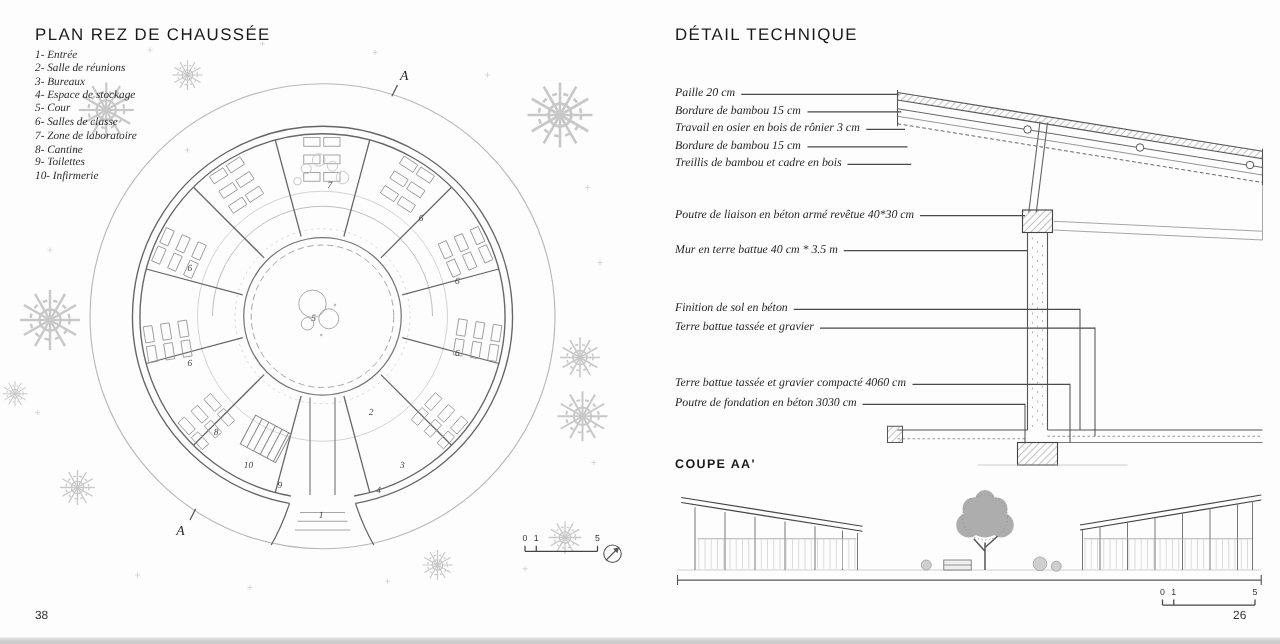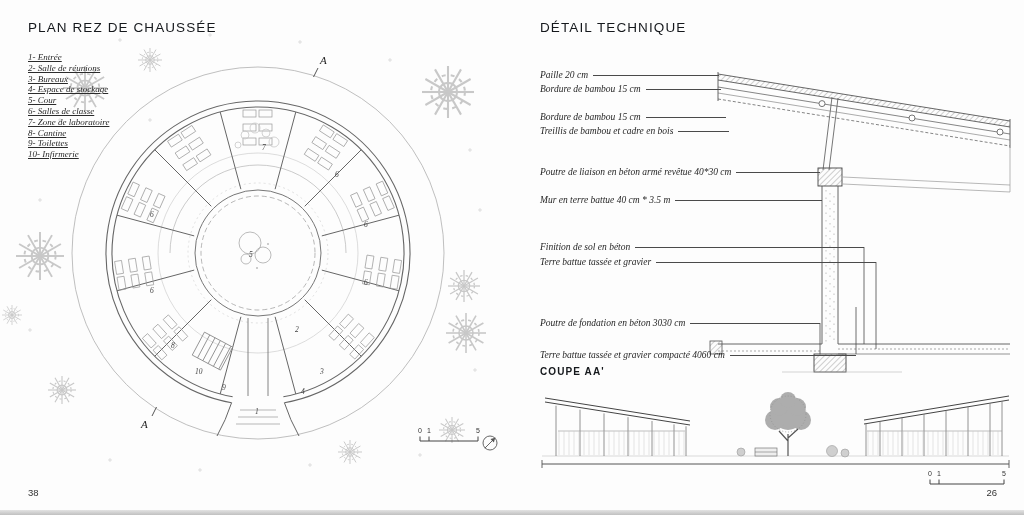--- a/index.html
+++ b/index.html
@@ -6,22 +6,22 @@
   html,body { width:1024px; height:515px; }
   body { background:#ffffff; font-family:"Liberation Sans",sans-serif; position:relative; overflow:hidden; }
   .spread { position:absolute; inset:0; background:#fdfdfd; }
   .page { position:absolute; top:0; width:512px; height:515px; }
   .page-left { left:0; }
   .page-right { left:512px; }
   .title { position:absolute; left:28px; top:20px; font-size:13.5px; font-weight:normal;
            letter-spacing:1.1px; color:#15181c; white-space:nowrap; }
   .coupe-title { position:absolute; left:28px; top:366px; font-size:10px; font-weight:bold;
            letter-spacing:1.1px; color:#15181c; }
-  .legend { position:absolute; left:28px; top:52px; list-style:none;
-            font:italic 9px "Liberation Serif",serif; color:#2b2b2b; line-height:10.8px;text-decoration:underline; }
+  .legend { position:absolute; left:28px; top:38px; list-style:none;
+            font:italic 9px "Liberation Serif",serif; color:#2b2b2b; line-height:10.8px; }
   .page-svg { position:absolute; left:0; top:0; width:512px; height:515px; }
   .label-row { position:absolute; left:28px; display:flex; align-items:center; height:14px; }
   .label-row span { font:italic 9.5px "Liberation Serif",serif; color:#1f1f1f; white-space:nowrap; }
   .label-row .leader { flex:1; border-top:1px solid #4a4a4a; height:0; margin-left:5px; }
   .pagenum { position:absolute; bottom:17px; font-size:9.5px; color:#333; }
   .pn-left { left:28px;text-align:center; }
   .pn-right { right:27px; }
   .book-edge { position:absolute; left:0; right:0; bottom:0; height:5px;
                background:linear-gradient(#e3e3e3,#c0c0c0); }
   svg text { font:italic 7.5px "Liberation Serif",serif; fill:#444; }
@@ -324,20 +324,24 @@
     <h1 class="title">DÉTAIL TECHNIQUE</h1>
 
     <div class="label-row" style="top:68px;  width:179px;">
       <span>Paille 20 cm</span>
         <i class="leader"></i>
       </div>
     <div class="label-row" style="top:82px;  width:181px;">
       <span>Bordure de bambou 15 cm</span>
         <i class="leader"></i>
       </div>
+    <div class="label-row" style="top:96px;  width:184px;">
+      <span>Travail en osier en bois de rônier 3 cm</span>
+        <i class="leader"></i>
+      </div>
     <div class="label-row" style="top:110px; width:186px;">
       <span>Bordure de bambou 15 cm</span>
         <i class="leader"></i>
       </div>
     <div class="label-row" style="top:124px; width:189px;">
       <span>Treillis de bambou et cadre en bois</span>
         <i class="leader"></i>
       </div>
     <div class="label-row" style="top:165px; width:280px;">
       <span>Poutre de liaison en béton armé revêtue 40*30 cm</span>
@@ -348,21 +352,21 @@
         <i class="leader"></i>
       </div>
     <div class="label-row" style="top:240px; width:324px;">
       <span>Finition de sol en béton</span>
         <i class="leader"></i>
       </div>
     <div class="label-row" style="top:255px; width:336px;">
       <span>Terre battue tassée et gravier</span>
         <i class="leader"></i>
       </div>
-    <div class="label-row" style="top:300px; width:316px;margin-top:48px;">
+    <div class="label-row" style="top:300px; width:316px;">
       <span>Terre battue tassée et gravier compacté 4060 cm</span>
         <i class="leader"></i>
       </div>
     <div class="label-row" style="top:316px; width:280px;">
       <span>Poutre de fondation en béton 3030 cm</span>
         <i class="leader"></i>
       </div>
 
     <h2 class="coupe-title">COUPE AA'</h2>
     <div class="pagenum pn-right">26</div>

